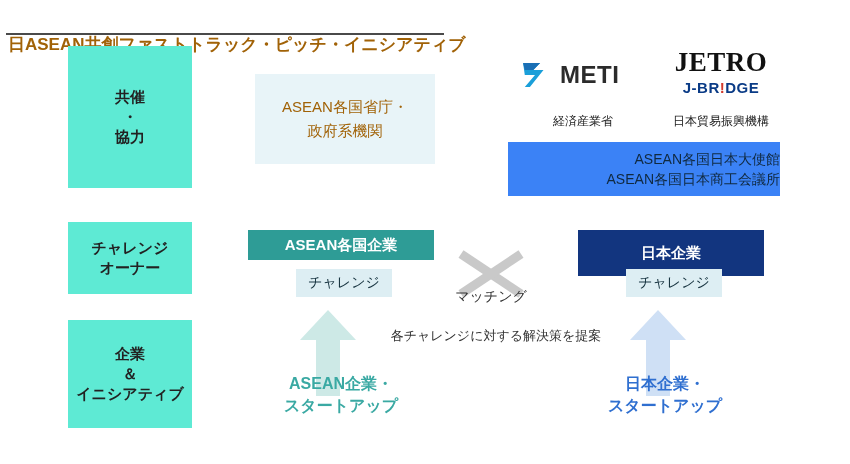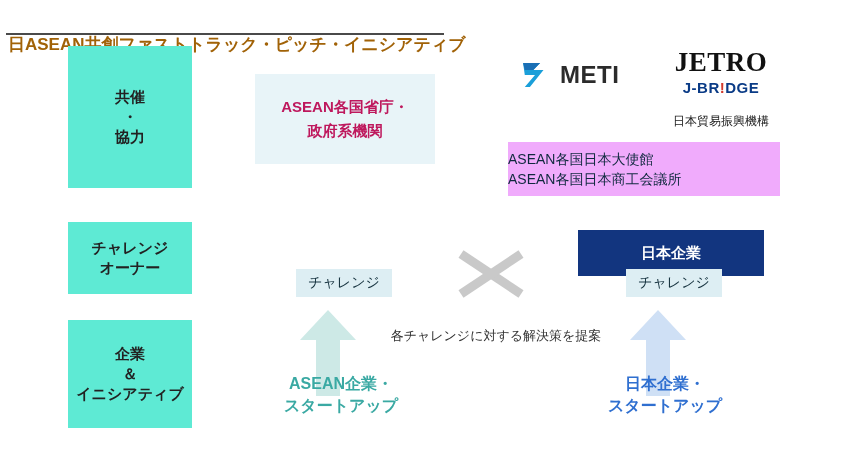--- a/index.html
+++ b/index.html
@@ -59,36 +59,35 @@
 
   
   .pale-box {
     position: absolute;
     background: #e8f4f8;
     display: flex;
     align-items: center;
     justify-content: center;
     text-align: center;
     font-size: 15px;
-    color: #be185d;
+    color: #a16207;
     line-height: 1.6;
     white-space: pre-line;
-    font-weight: bold;
   }
   #asean-gov-box { left: 255px; top: 74px; width: 180px; height: 90px; }
 
   
   #embassy-box {
     position: absolute;
     left: 508px; top: 142px;
     width: 272px; height: 54px;
-    background: #f0abfc;
+    background: #3b82f6;
     display: flex;
     flex-direction: column;
-    align-items: flex-start;
+    align-items: flex-end;
     justify-content: center;
     text-align: center;
     font-size: 14px;
     color: #10293f;
     line-height: 1.45;
   }
 
   
   #meti-logo-wrap {
     position: absolute;
@@ -227,41 +226,44 @@
   <div class="pale-box" id="asean-gov-box">ASEAN各国省庁・
 政府系機関</div>
 
   <div id="meti-logo-wrap">
     <svg id="meti-mark" viewBox="0 0 40 40">
       <path d="M6 6 H26 L18 14 H30 L14 34 H22 L8 34 L20 20 H8 Z" fill="#1a9fd9"></path>
       <path d="M6 6 H26 L18 14 H8 Z" fill="#1a6fb5"></path>
     </svg>
     <span id="meti-word">METI</span>
   </div>
+  <div id="meti-caption">経済産業省</div>
 
   <div id="jetro-logo-wrap">
     <div id="jetro-word">JETRO</div>
     <div id="jbridge-word"><span>J-BR</span><span class="excl">!</span><span>DGE</span></div>
   </div>
   <div id="jetro-caption">日本貿易振興機構</div>
 
   <div id="embassy-box">
     <div>ASEAN各国日本大使館</div>
     <div>ASEAN各国日本商工会議所</div>
   </div>
 
+  <div class="owner-bar" id="owner-asean-bar">ASEAN各国企業</div>
   <div class="challenge-chip" id="challenge-asean">チャレンジ</div>
 
   <div class="owner-bar" id="owner-japan-bar">日本企業</div>
   <div class="challenge-chip" id="challenge-japan">チャレンジ</div>
 
   <svg id="matching-x" viewBox="0 0 72 48">
     <path d="M6 4 L66 44" stroke="#c9c9c9" stroke-width="9" stroke-linecap="butt"></path>
     <path d="M66 4 L6 44" stroke="#c9c9c9" stroke-width="9" stroke-linecap="butt"></path>
   </svg>
+  <div id="matching-label">マッチング</div>
   <div id="solution-text">各チャレンジに対する解決策を提案</div>
 
   <svg class="arrow-up" id="arrow-asean" viewBox="0 0 56 86">
     <path d="M28 0 L56 30 L40 30 L40 86 L16 86 L16 30 L0 30 Z" fill="#cde9e6"></path>
   </svg>
   <svg class="arrow-up" id="arrow-japan" viewBox="0 0 56 86">
     <path d="M28 0 L56 30 L40 30 L40 86 L16 86 L16 30 L0 30 Z" fill="#cfe0f5"></path>
   </svg>
 
   <div class="startup-label" id="startup-asean">ASEAN企業・

